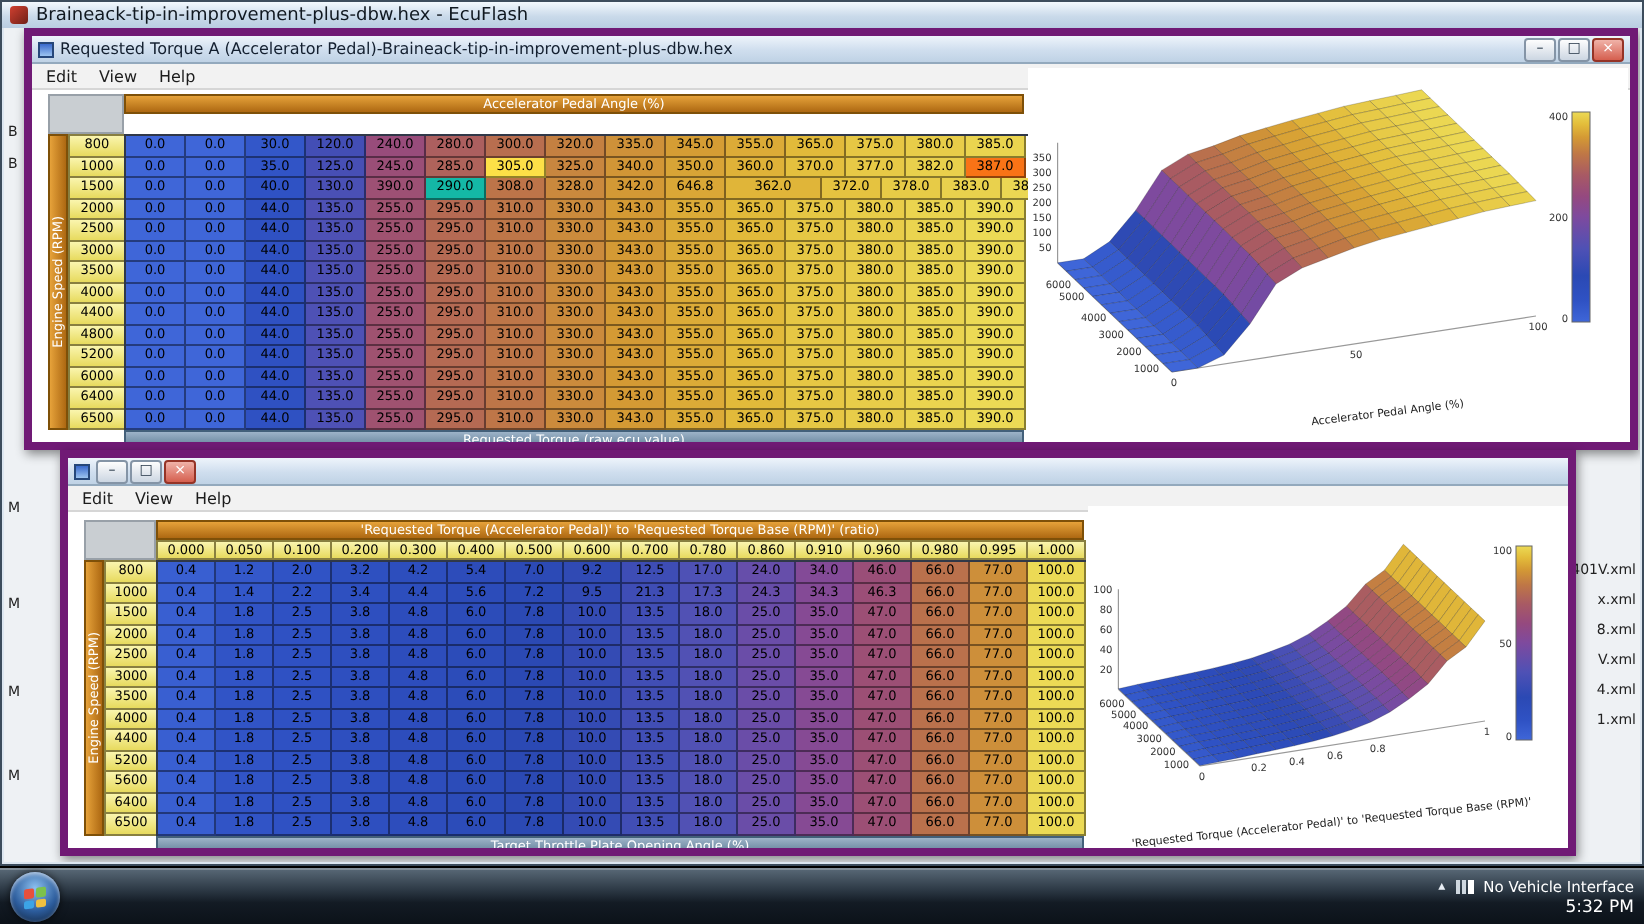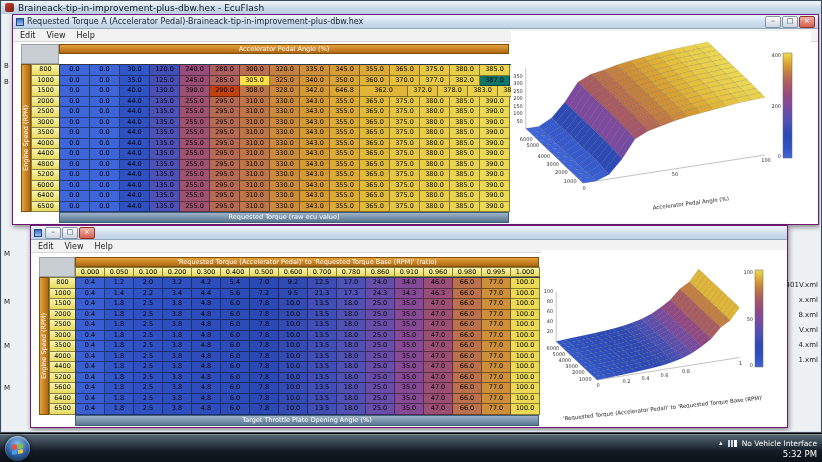--- a/index.html
+++ b/index.html
@@ -8,21 +8,21 @@
 
   
   .main-window{position:absolute;left:0;top:0;width:822px;height:433px;background:#dce6f0;border:1px solid #3c4c5c;box-sizing:border-box;}
   .main-titlebar{height:13px;background:linear-gradient(#f2f8fd,#cadaea 55%,#b9cde1);display:flex;align-items:center;gap:4px;padding:0 4px;font-size:9px;color:#101820;}
   .app-icon{width:9px;height:9px;border-radius:2px;background:linear-gradient(135deg,#d04030,#702018);flex:0 0 auto;}
   .main-title{white-space:nowrap;overflow:hidden;}
   .mdi{position:absolute;left:1px;top:13px;right:1px;bottom:1px;background:#eef1f4;overflow:hidden;}
   .frag{position:absolute;font-size:7px;color:#222;white-space:nowrap;}
 
   
-  .child{position:absolute;background:#ffffff;border:1px solid #701a75;box-shadow:1px 2px 5px rgba(0,0,0,.45);box-sizing:border-box;overflow:hidden;}
+  .child{position:absolute;background:#ffffff;border:4px solid #701a75;box-shadow:1px 2px 5px rgba(0,0,0,.45);box-sizing:border-box;overflow:hidden;}
   #win1{left:10px;top:0;width:807px;height:211px;z-index:2;}
   #win2{left:28px;top:211px;width:758px;height:203px;z-index:3;}
   .child-titlebar{position:absolute;left:0;top:0;right:0;height:14px;background:linear-gradient(#eef4fb,#cfdeee 55%,#bfd2e5);border-bottom:1px solid #93a9bd;display:flex;align-items:center;gap:3px;padding:0 3px;font-size:8px;color:#142030;box-sizing:border-box;}
   .child-title{flex:1;white-space:nowrap;overflow:hidden;}
   .child-icon{width:8px;height:8px;background:linear-gradient(#3a6acc,#9cc4f0);border:1px solid #26477a;box-sizing:border-box;flex:0 0 auto;}
   .win-controls{display:flex;gap:1px;flex:0 0 auto;}
   .wbtn{width:14px;height:10px;font-size:7px;line-height:9px;text-align:center;background:linear-gradient(#fdfdfd,#ccd6e2);border:1px solid #8494a6;border-radius:2px;color:#223344;}
   .wbtn.close{background:linear-gradient(#f0b2a8,#d55f4f);border-color:#953326;color:#fff;}
   .menubar{position:absolute;left:0;top:14px;right:0;height:13px;background:#f2f2f2;border-bottom:1px solid #d6d6d6;display:flex;align-items:center;gap:11px;padding:0 7px;font-size:8px;color:#1c1c1c;box-sizing:border-box;}
 
@@ -175,29 +175,29 @@
               <div class="cell" style="width: 30px; background: rgb(154, 78, 119);">245.0</div>
               <div class="cell" style="width: 30px; background: rgb(175, 99, 91);">285.0</div>
               <div class="cell" style="width: 30px; background: #fde047;">305.0</div>
               <div class="cell" style="width: 30px; background: rgb(200, 134, 63);">325.0</div>
               <div class="cell" style="width: 30px; background: rgb(210, 150, 54);">340.0</div>
               <div class="cell" style="width: 30px; background: rgb(216, 164, 54);">350.0</div>
               <div class="cell" style="width: 30px; background: rgb(223, 178, 56);">360.0</div>
               <div class="cell" style="width: 30px; background: rgb(228, 192, 62);">370.0</div>
               <div class="cell" style="width: 30px; background: rgb(231, 201, 70);">377.0</div>
               <div class="cell" style="width: 30px; background: rgb(233, 208, 76);">382.0</div>
-              <div class="cell" style="width: 30px; background: #0f766e;">387.0</div>
+              <div class="cell" style="width: 30px; background: #f97316;">387.0</div>
             </div>
             <div class="grow">
               <div class="cell" style="width: 30px; background: rgb(63, 102, 216);">0.0</div>
               <div class="cell" style="width: 30px; background: rgb(63, 102, 216);">0.0</div>
               <div class="cell" style="width: 30px; background: rgb(47, 82, 196);">40.0</div>
               <div class="cell" style="width: 30px; background: rgb(74, 80, 181);">130.0</div>
               <div class="cell" style="width: 30px; background: rgb(157, 80, 116);">390.0</div>
-              <div class="cell" style="width: 30px; background: #c2410c;">290.0</div>
+              <div class="cell" style="width: 30px; background: #14b8a6;">290.0</div>
               <div class="cell" style="width: 30px; background: rgb(189, 116, 73);">308.0</div>
               <div class="cell" style="width: 30px; background: rgb(202, 137, 61);">328.0</div>
               <div class="cell" style="width: 30px; background: rgb(211, 153, 53);">342.0</div>
               <div class="cell" style="width: 30px; background: rgb(218, 167, 54);">646.8</div>
               <div class="cell" style="width: 48px; background: rgb(224, 181, 57);">362.0</div>
               <div class="cell" style="width: 30px; background: rgb(229, 195, 64);">372.0</div>
               <div class="cell" style="width: 30px; background: rgb(231, 203, 71);">378.0</div>
               <div class="cell" style="width: 30px; background: rgb(233, 209, 77);">383.0</div>
               <div class="cell" style="width: 30px; background: rgb(235, 215, 83);">388.0</div>
             </div>

